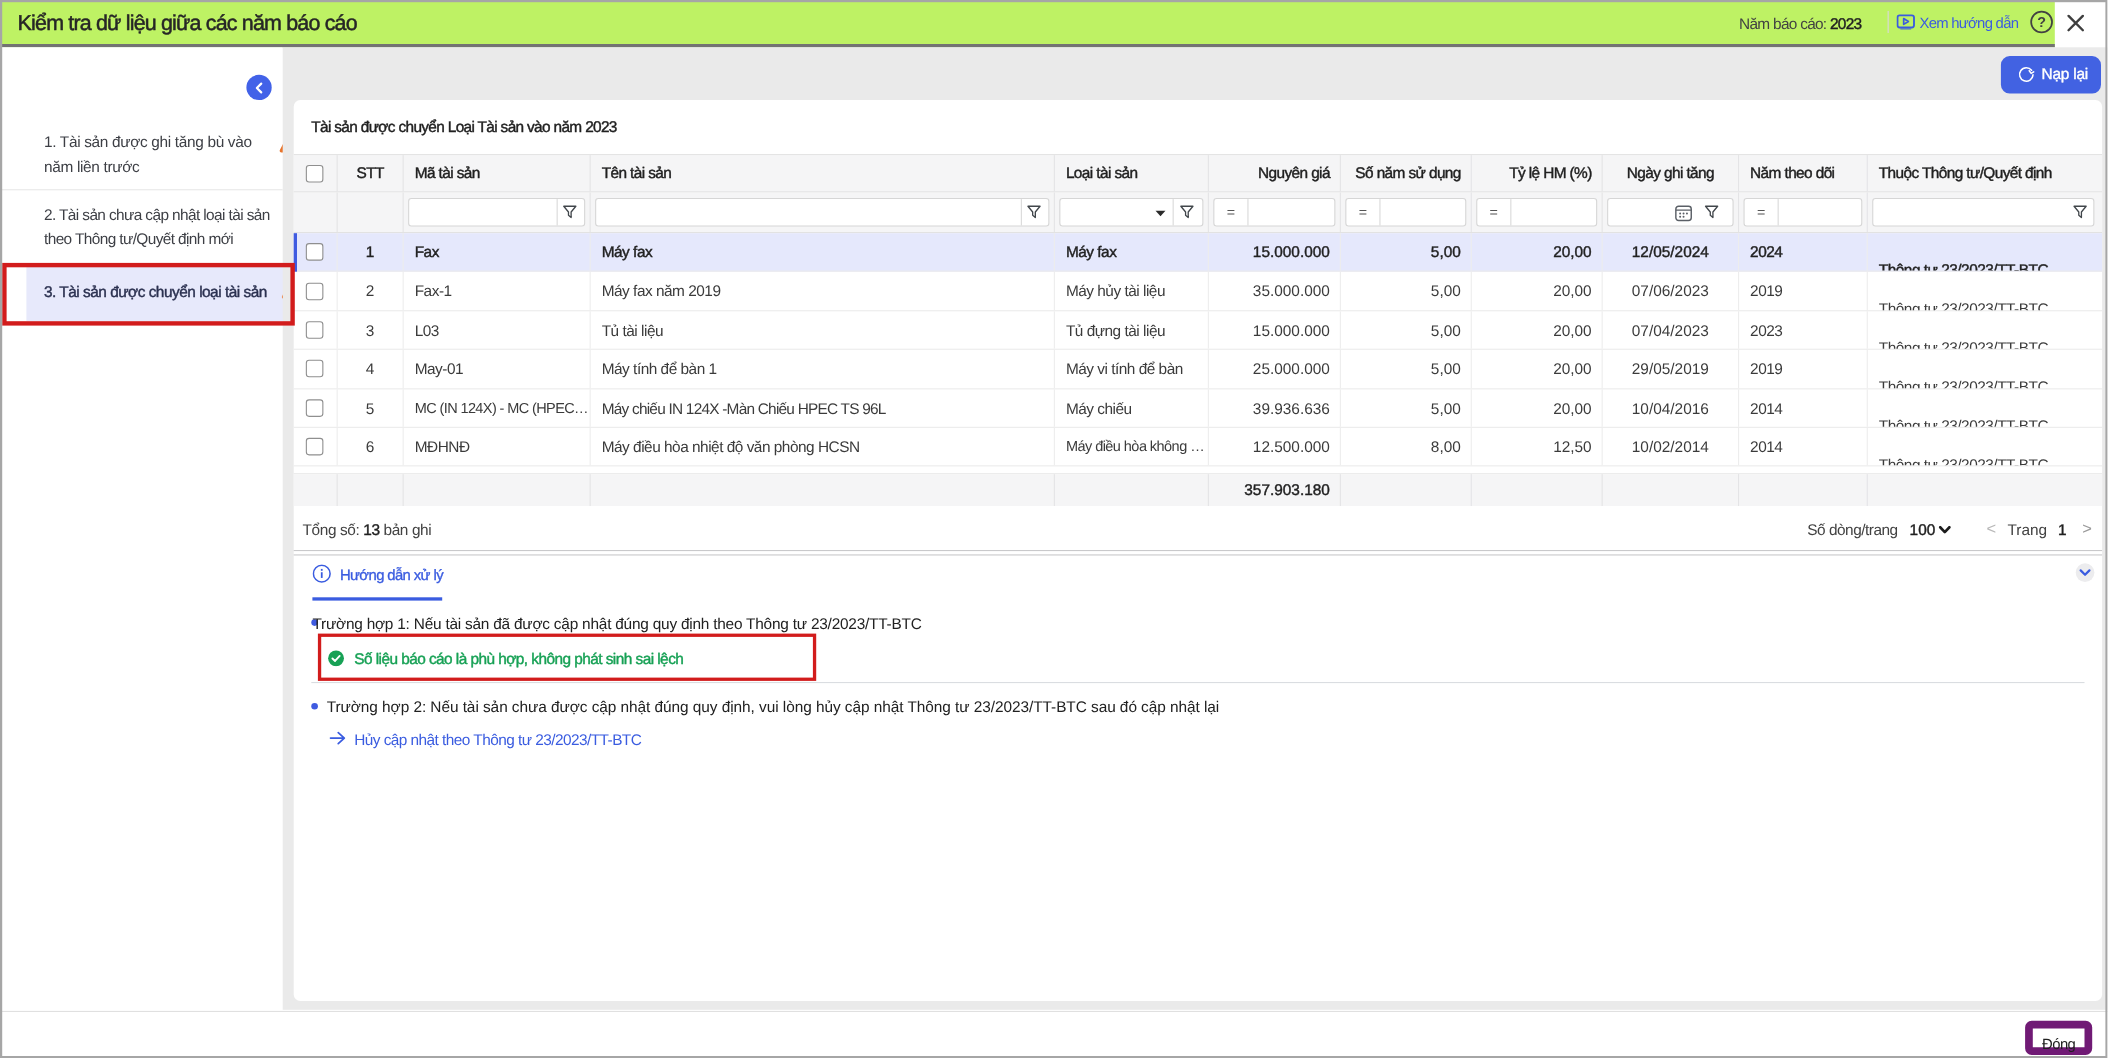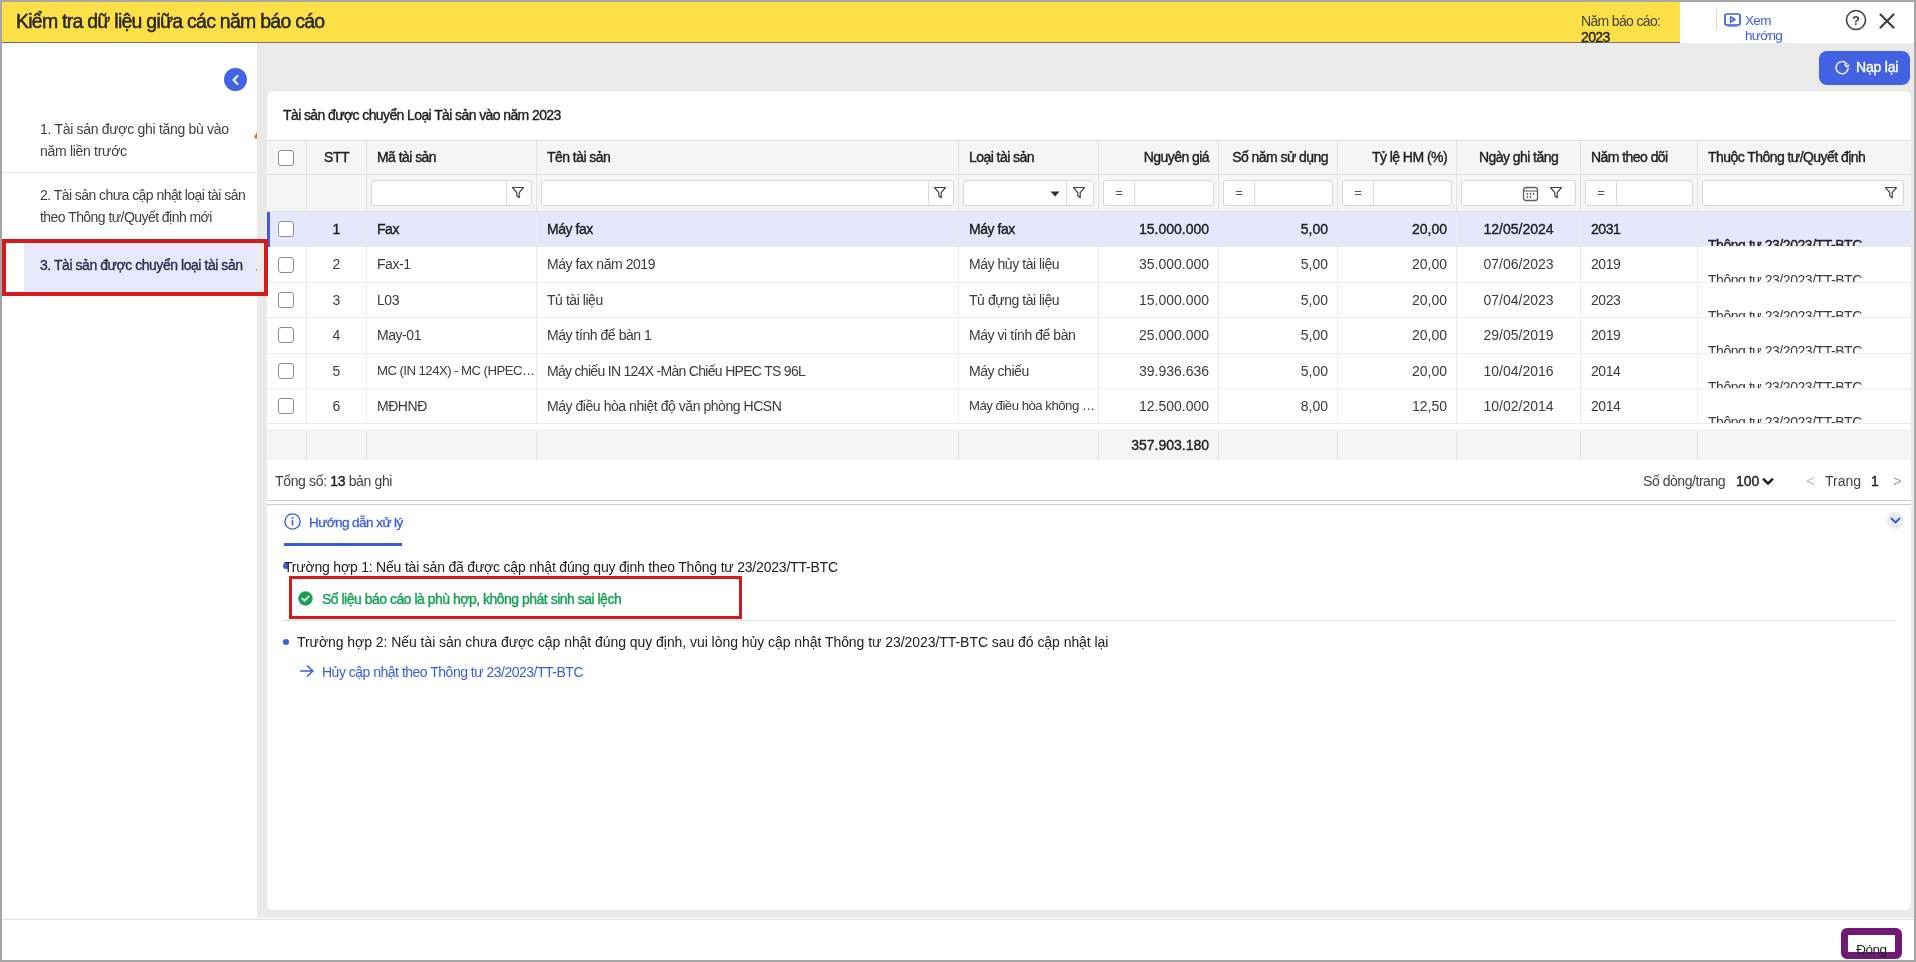--- a/index.html
+++ b/index.html
@@ -2,21 +2,21 @@
 <html><head>
 <meta charset="utf-8">
 <style>
 * { margin:0; padding:0; box-sizing:border-box; }
 html,body { width:1916px; height:962px; overflow:hidden; }
 body { font-family:"Liberation Sans", sans-serif; font-size:14px; color:#424242; background:#fff; position:relative; }
 .abs { position:absolute; }
 .fb { font-weight:400 !important; -webkit-text-stroke:0.38px currentColor; }
 .frame { position:absolute; inset:0; border:2px solid #a6a6a6; z-index:99; pointer-events:none; }
 
-.hdr { position:absolute; left:0; top:0; width:1680px; height:43px; background:#fde047; border-bottom:1px solid #737373; }
+.hdr { position:absolute; left:0; top:0; width:1868px; height:43px; background:#bef264; border-bottom:3px solid #737373; }
 .hdr-title { position:absolute; left:16px; top:0; height:42px; line-height:42px; font-size:19.5px; font-weight:400; -webkit-text-stroke:0.45px #262626; color:#262626; letter-spacing:-0.75px; }
 
 .sidebar { position:absolute; left:0; top:43px; width:257px; height:875px; background:#fff; }
 .mainbg { position:absolute; left:257px; top:43px; width:1659px; height:875px; background:#eaeaea; }
 .panel { position:absolute; left:267px; top:91px; width:1644px; height:819px; background:#fff; border-radius:6px; }
 
 .footer { position:absolute; left:0; top:919px; width:1916px; height:41px; background:#fff; border-top:1px solid #e0e0e0; z-index:5; }
 .btn-dong { position:absolute; left:1841px; top:928px; width:61px; height:31px; background:#fff; border:7px solid #701a75; border-radius:6px; font-size:13.5px; letter-spacing:-0.5px; font-weight:400; color:#212121; text-align:center; line-height:29px; z-index:6; }
 
 .annot { position:absolute; border:3px solid #d21c1c; z-index:60; }
@@ -226,21 +226,21 @@
         <span class="cb"></span>
       </div>
     <div class="c1 tc">1</div>
     <div class="c2 tl">Fax</div>
     <div class="c3 tl">Máy fax</div>
     <div class="c4 tl">Máy fax</div>
     <div class="c5 tr2">15.000.000</div>
     <div class="c6 tr2">5,00</div>
     <div class="c7 tr2">20,00</div>
     <div class="c8 tc">12/05/2024</div>
-    <div class="c9 tl">2031</div>
+    <div class="c9 tl">2024</div>
     <div class="c10 tl">Thông tư 23/2023/TT-BTC</div>
   </div>
   <div class="trow tdata">
     <div class="c0">
         <span class="cb"></span>
       </div>
     <div class="c1 tc">2</div>
     <div class="c2 tl">Fax-1</div>
     <div class="c3 tl">Máy fax năm 2019</div>
     <div class="c4 tl">Máy hủy tài liệu</div>

